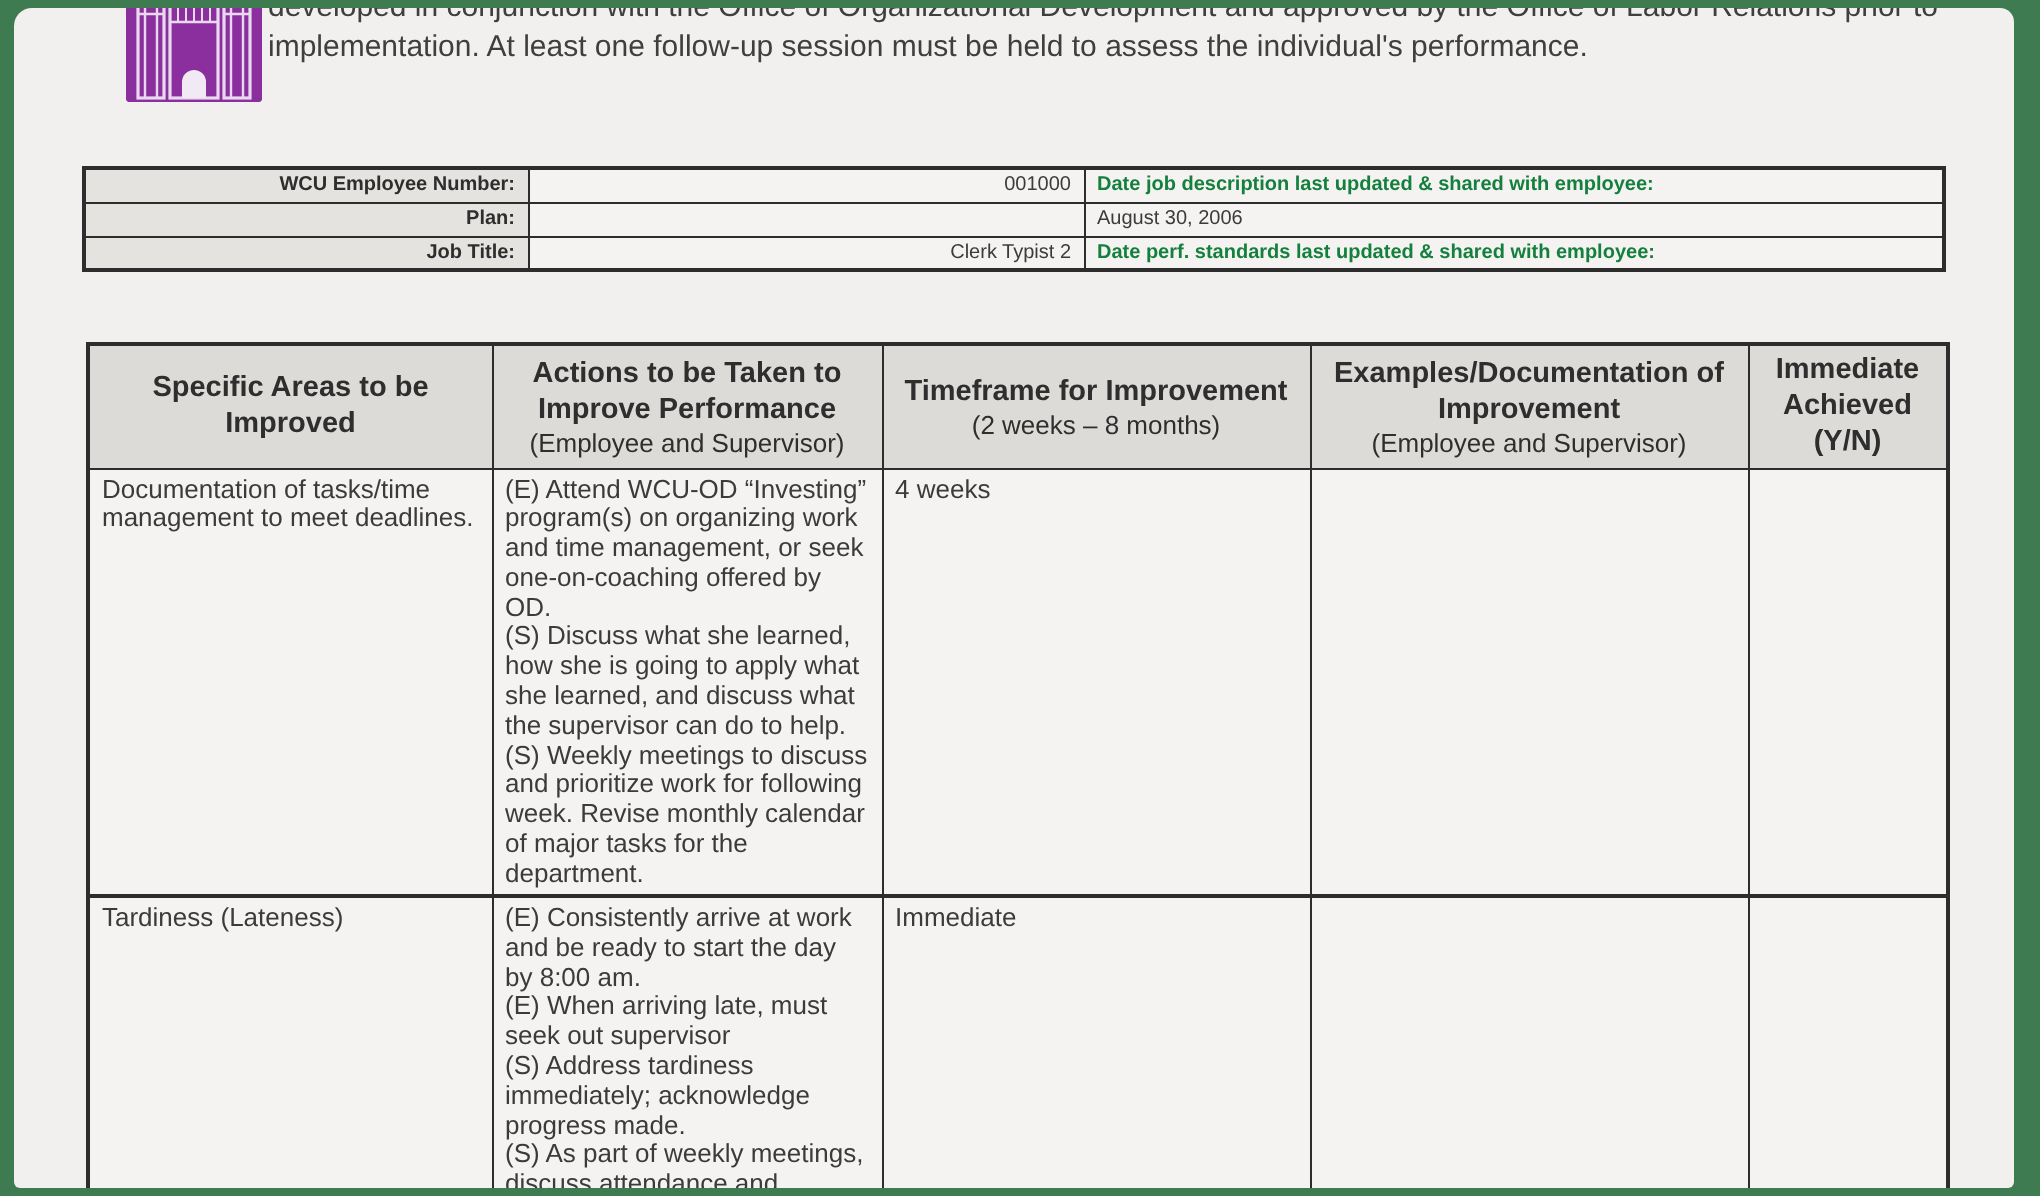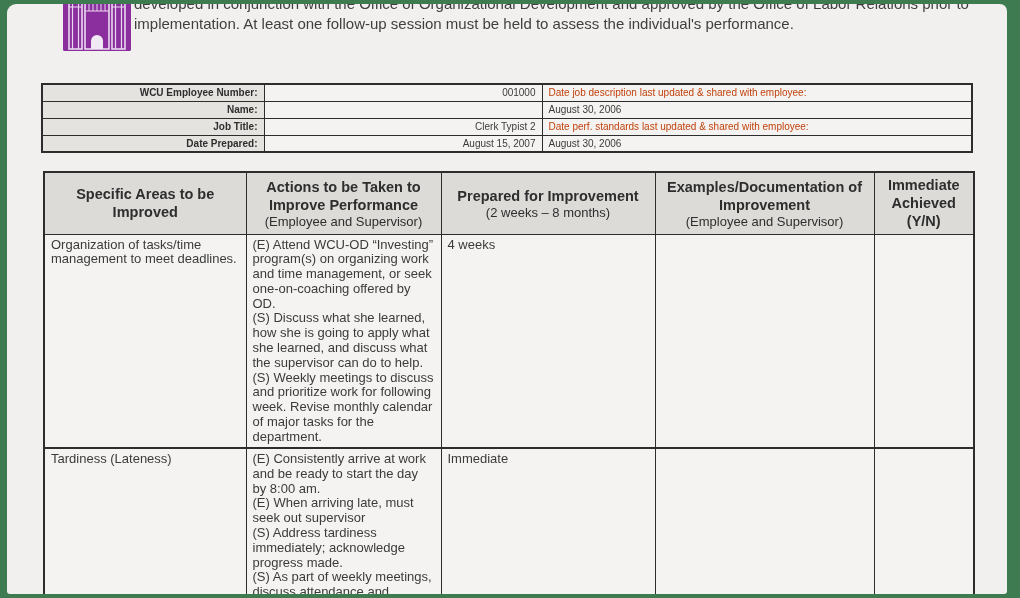--- a/index.html
+++ b/index.html
@@ -39,21 +39,21 @@
     border:2px solid #2d2d2d;
     background:#f4f3f1;
   }
   .info-table td {
     border:1.5px solid #2d2d2d;
     font-size:10px; height:17px; padding:0 6px;
     overflow:hidden; white-space:nowrap;
   }
   .info-table td.lbl { text-align:right; font-weight:bold; background:#e4e3e0; color:#2e2e2e; }
   .info-table td.val { text-align:right; }
-  .info-table tr.hdr-row td.rgt { font-weight:normal; color:#c2410c; }
+  .info-table tr.hdr-row td.rgt { font-weight:bold; color:#15803d; }
   .col-lbl { width:222px; } .col-val { width:278px; } .col-rgt { width:430px; }
   
   .plan-table {
     position:absolute; left:36px; width:930px;
     border-collapse:collapse; table-layout:fixed;
     border:2px solid #2d2d2d;
     background:#f4f3f1;
   }
   .plan-table.block1 { top:167px; }
   .plan-table.block2 { top:443px; height:200px; }
@@ -116,33 +116,28 @@
         <col class="col-val">
         <col class="col-rgt">
       </colgroup>
     <tbody>
         <tr class="hdr-row">
       <td class="lbl">WCU Employee Number:</td>
       <td class="val">001000</td>
       <td class="rgt">Date job description last updated &amp; shared with employee:</td>
     </tr>
     <tr>
-      <td class="lbl">Name:</td>
+      <td class="lbl">Plan:</td>
       <td class="val"></td>
       <td class="rgt">August 30, 2006</td>
     </tr>
     <tr class="hdr-row">
       <td class="lbl">Job Title:</td>
       <td class="val">Clerk Typist 2</td>
       <td class="rgt">Date perf. standards last updated &amp; shared with employee:</td>
-    </tr>
-    <tr>
-      <td class="lbl">Date Prepared:</td>
-      <td class="val">August 15, 2007</td>
-      <td class="rgt">August 30, 2006</td>
     </tr>
   </tbody>
     </table>
 
   <table class="plan-table block1">
     <colgroup>
         <col class="c1">
         <col class="c2">
         <col class="c3">
         <col class="c4">
@@ -151,33 +146,33 @@
     <tbody>
         <tr>
       <th>
         <span class="th-title">Specific Areas to be Improved</span>
       </th>
       <th>
         <span class="th-title">Actions to be Taken to Improve Performance</span>
         <span class="th-sub">(Employee and Supervisor)</span>
       </th>
       <th>
-        <span class="th-title">Prepared for Improvement</span>
+        <span class="th-title">Timeframe for Improvement</span>
         <span class="th-sub">(2 weeks – 8 months)</span>
       </th>
       <th>
         <span class="th-title">Examples/Documentation of Improvement</span>
         <span class="th-sub">(Employee and Supervisor)</span>
       </th>
       <th>
         <span class="th-title">Immediate Achieved (Y/N)</span>
       </th>
     </tr>
     <tr>
-      <td>Organization of tasks/time management to meet deadlines.</td>
+      <td>Documentation of tasks/time management to meet deadlines.</td>
       <td>(E) Attend WCU-OD “Investing” program(s) on organizing work and time management, or seek one-on-coaching offered by OD.
 (S) Discuss what she learned, how she is going to apply what she learned, and discuss what the supervisor can do to help.
 (S) Weekly meetings to discuss and prioritize work for following week. Revise monthly calendar of major tasks for the department.</td>
       <td>4 weeks</td>
       <td></td>
       <td></td>
     </tr>
   </tbody>
     </table>
 

